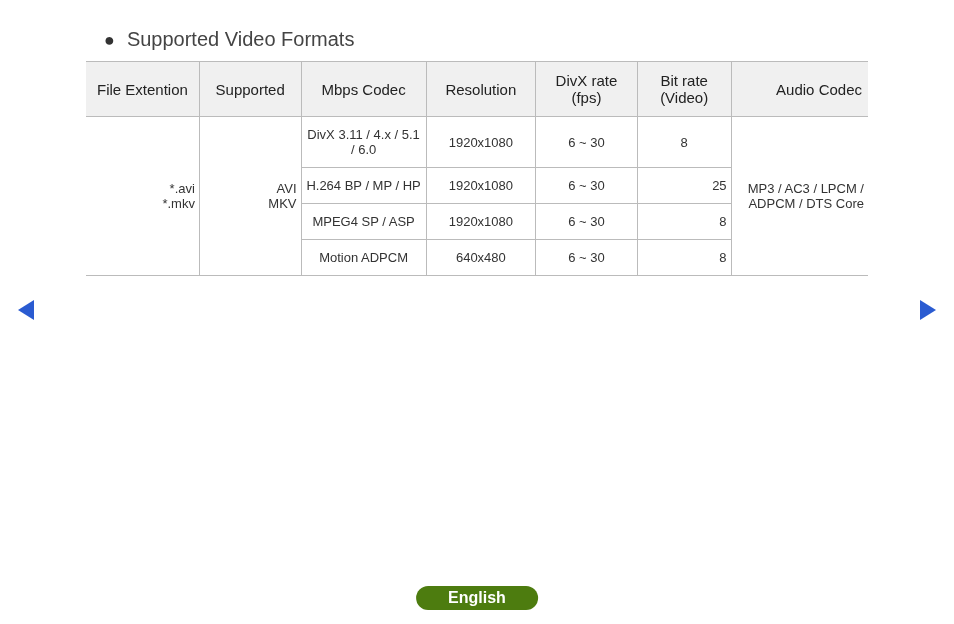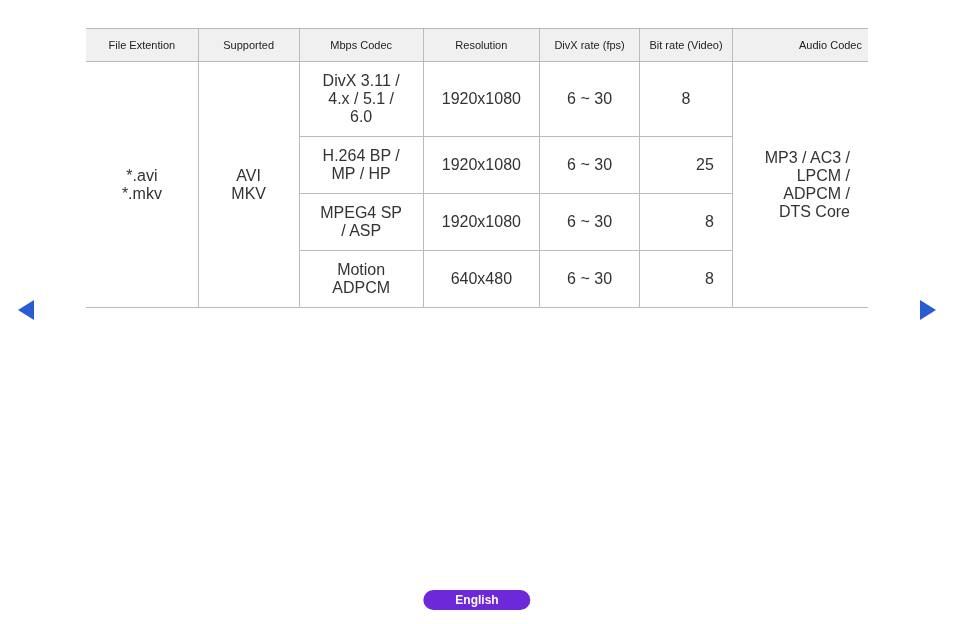--- a/index.html
+++ b/index.html
@@ -33,41 +33,42 @@
     color: #333;
   }
   table.formats th {
     background: #f0f0f0;
     font-weight: 400;
     color: #222;
     padding: 10px 6px;
     border: 1px solid #bbb;
     text-align: center;
     vertical-align: middle;
-    font-size: 11px;
+    font-size: 15px;
   }
   table.formats td {
     border: 1px solid #bbb;
-    padding: 10px 18px;
+    padding: 10px 4px;
     text-align: center;
     vertical-align: middle;
-    font-size: 16px;
+    font-size: 13px;
     color: #333;
   }
   table.formats th:first-child,
   table.formats td:first-child {
     border-left: none;
   }
   table.formats th:last-child,
   table.formats td:last-child {
     border-right: none;
     text-align: right;
   }
   .multiline span {
     display: block;
+    text-align: right;
   }
   .arrow {
     position: absolute;
     top: 300px;
     width: 0;
     height: 0;
     cursor: pointer;
   }
   .arrow.left {
     left: 18px;
@@ -79,32 +80,35 @@
     right: 18px;
     border-top: 10px solid transparent;
     border-bottom: 10px solid transparent;
     border-left: 16px solid #2a5bd1;
   }
   .lang-pill {
     position: absolute;
     bottom: 14px;
     left: 50%;
     transform: translateX(-50%);
-    background: #6d28d9;
+    background: #4d7c0f;
     color: #fff;
-    font-size: 12px;
+    font-size: 16px;
     padding: 3px 32px;
     border-radius: 12px;
     font-weight: 700;
   }
 </style>
 </head>
 <body>
 
 <div class="page">
+  <h2 class="heading">
+    <span class="bullet">●</span><span>Supported Video Formats</span>
+  </h2>
 
   <table class="formats">
     <colgroup>
       <col style="width:14.5%">
       <col style="width:13%">
       <col style="width:16%">
       <col style="width:14%">
       <col style="width:13%">
       <col style="width:12%">
       <col style="width:17.5%">

